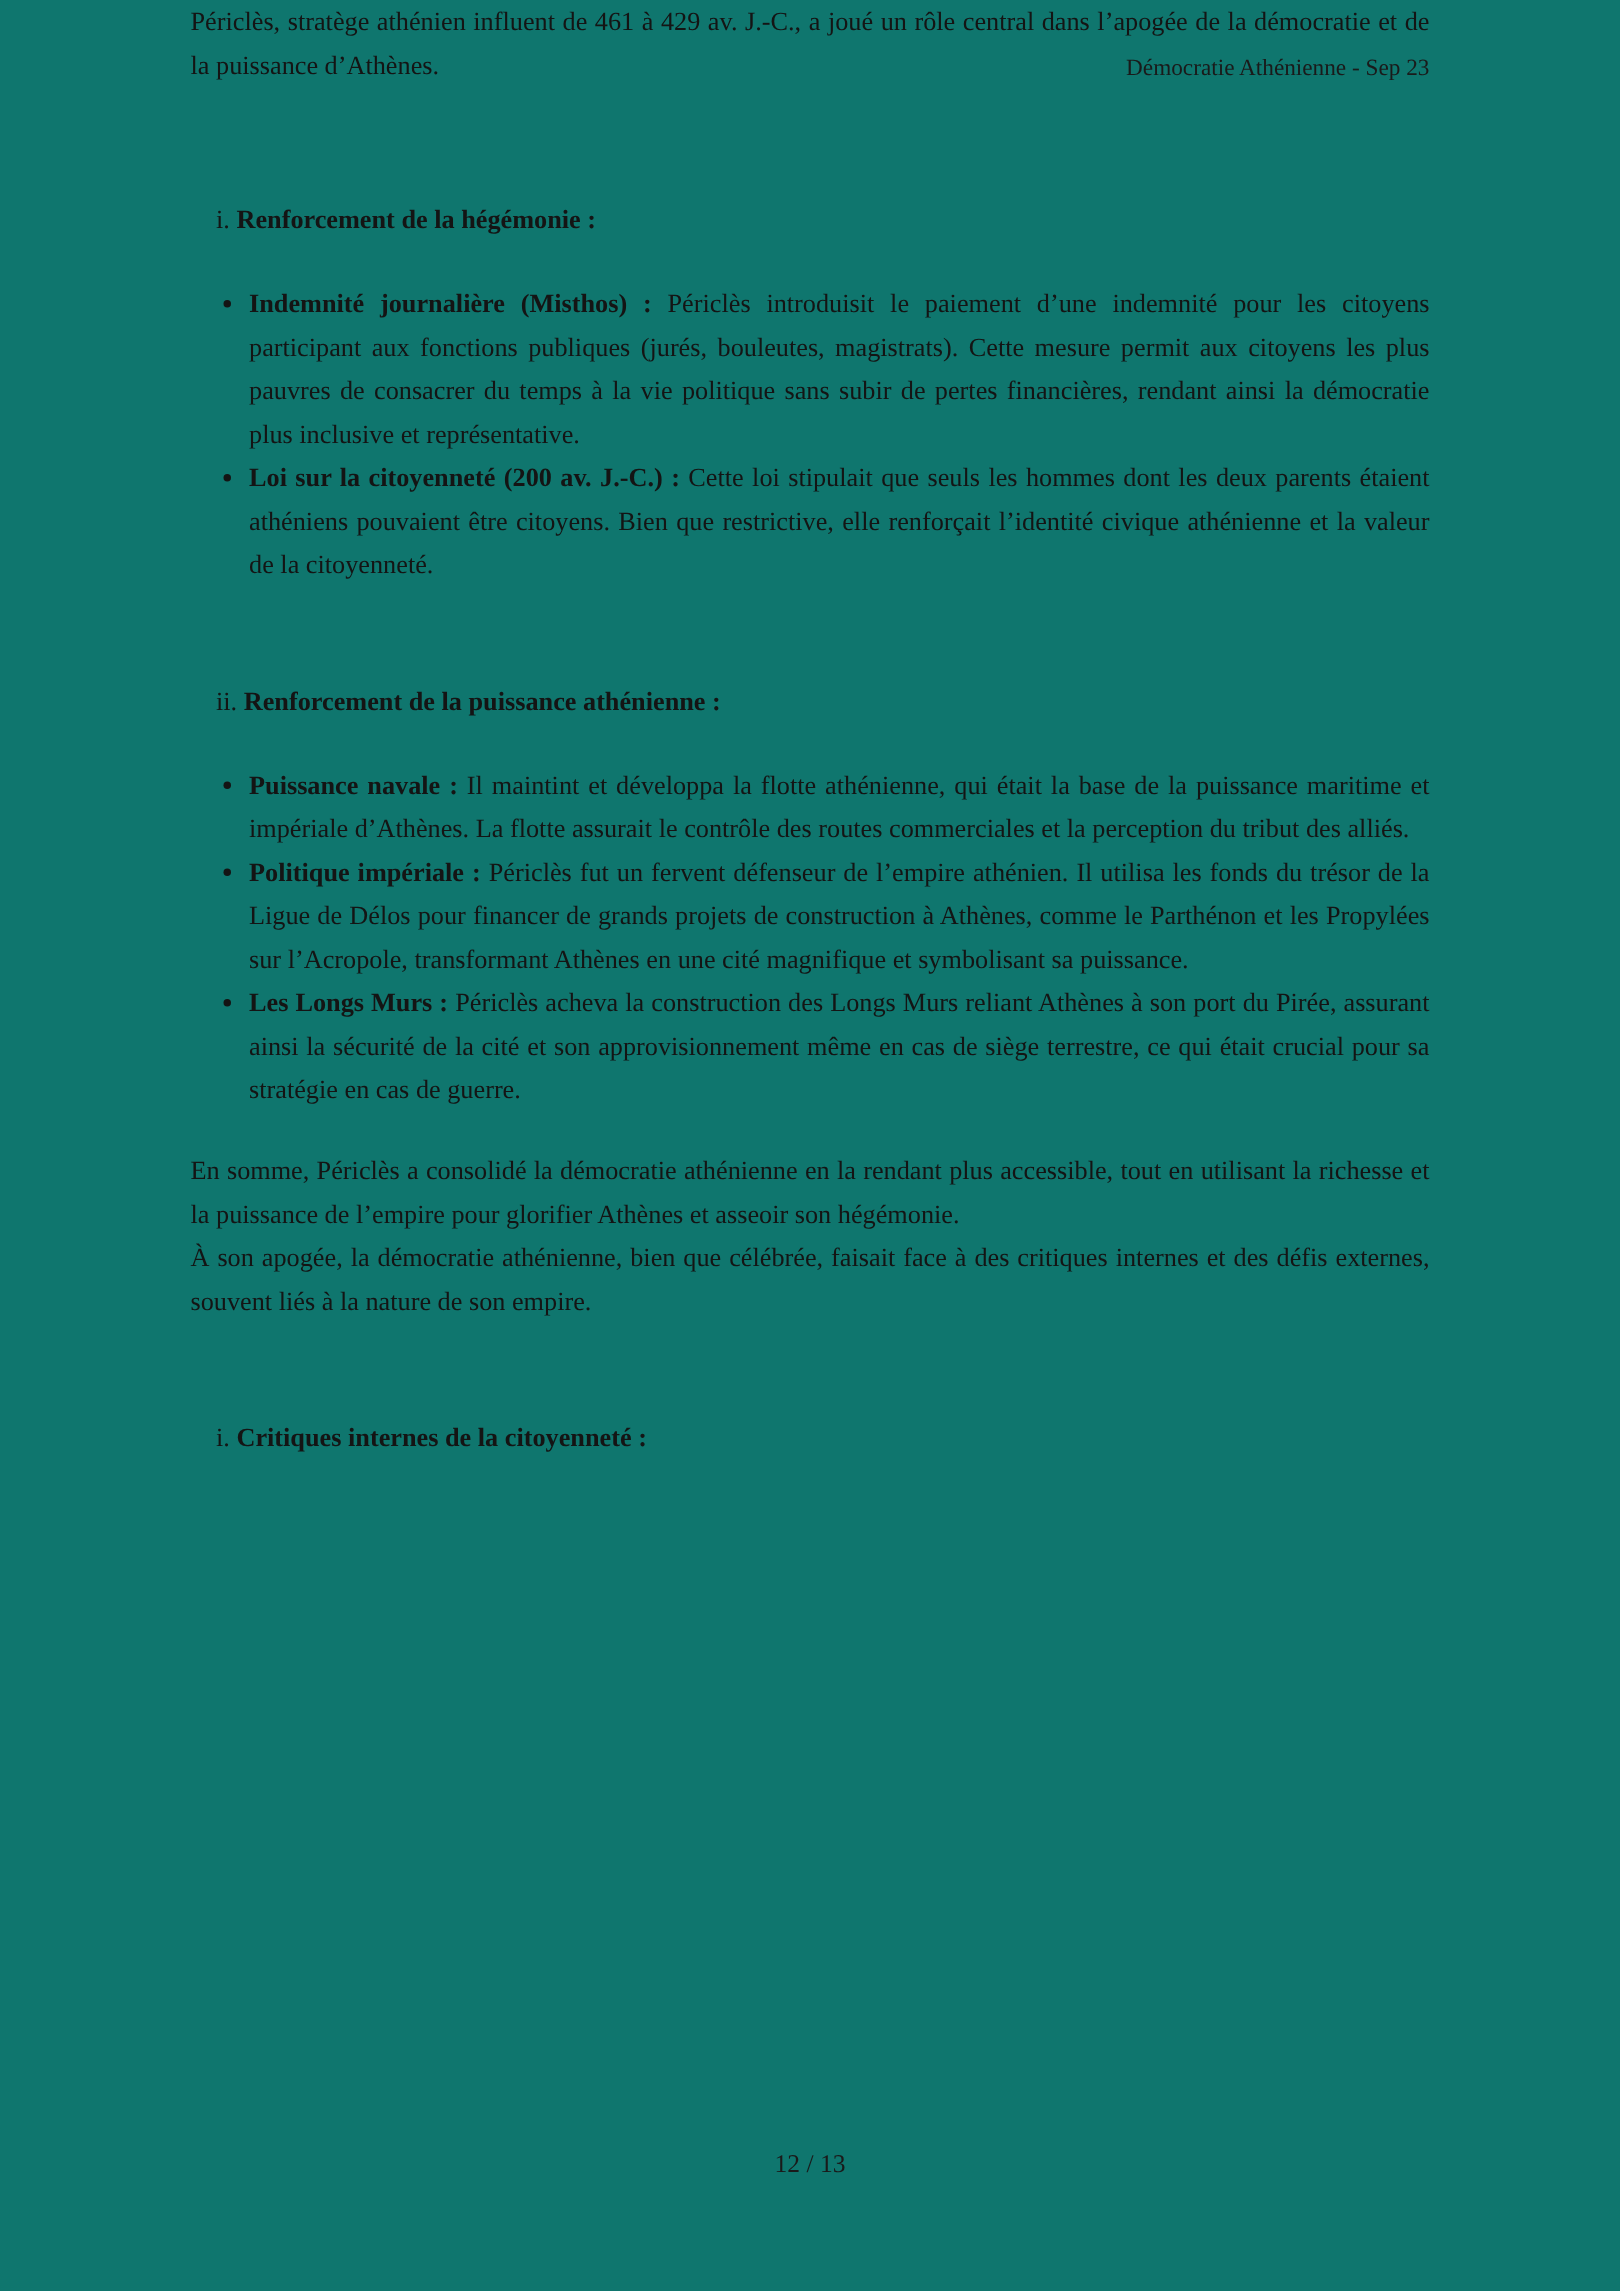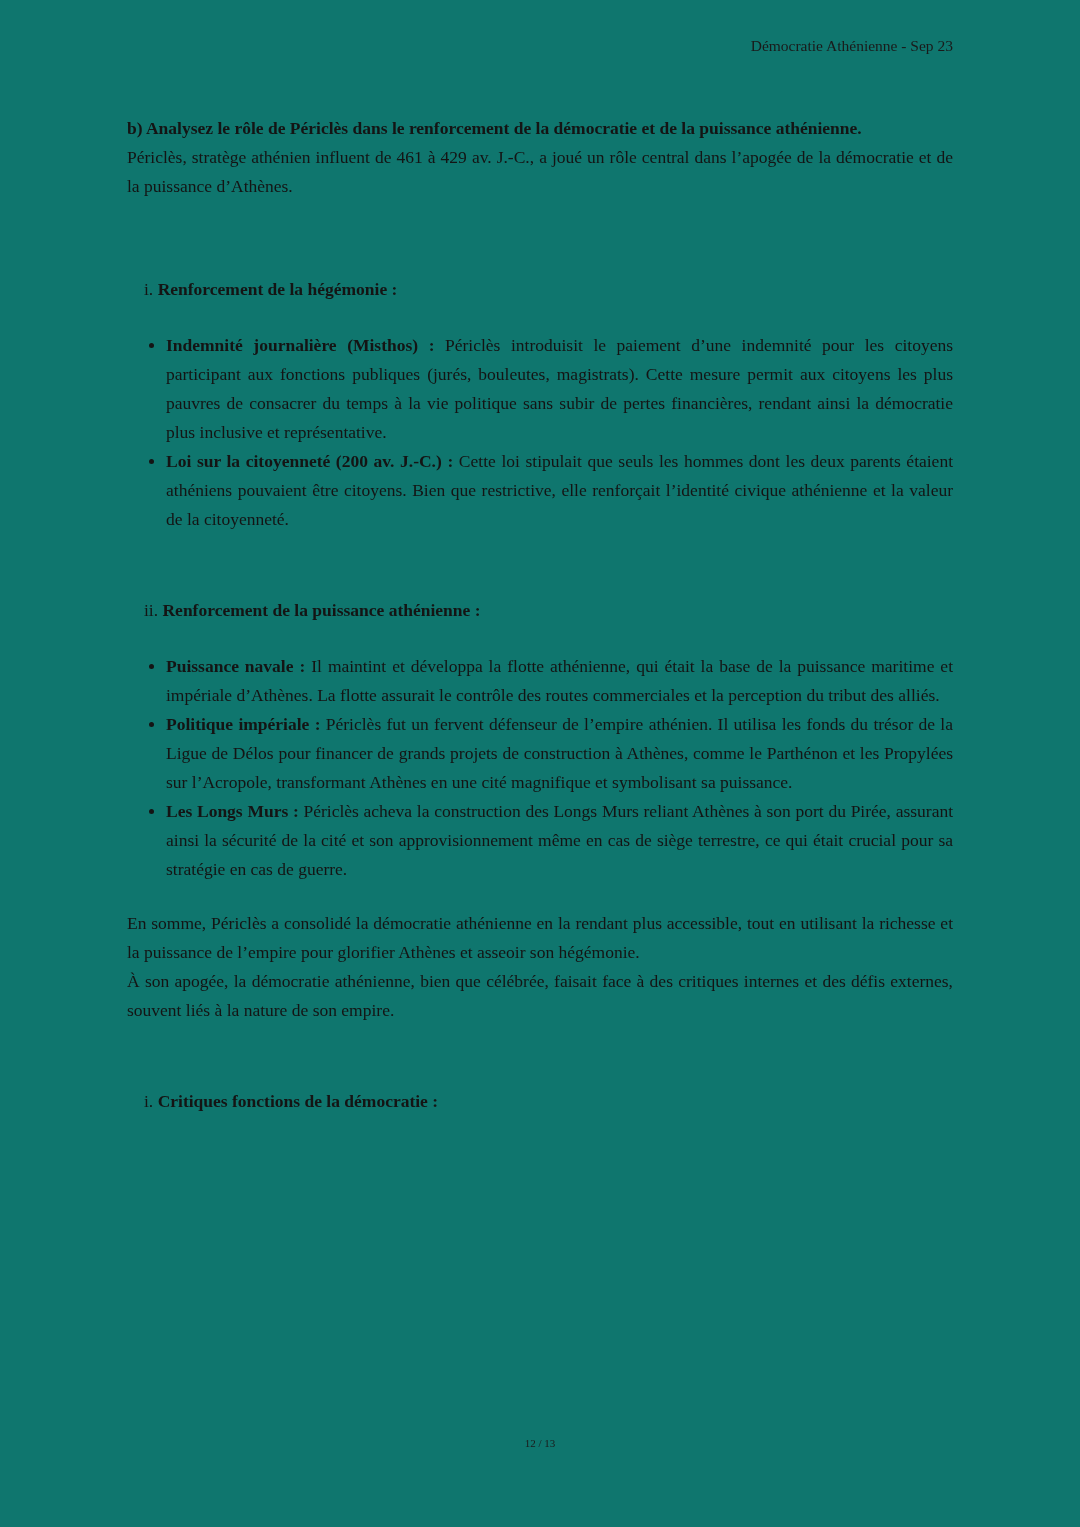--- a/index.html
+++ b/index.html
@@ -65,35 +65,34 @@
     border-radius: 50%;
     background: #141414;
   }
   .lead { font-weight: 700; }
   .page-number {
     position: absolute;
     top: 1432px;
     left: 0;
     right: 0;
     text-align: center;
-    font-size: 11px;
+    font-size: 17px;
     line-height: 22px;
     color: #1a1a1a;
   }
 </style>
 </head>
 <body>
 
 <div class="page">
 
   <div class="running-header">Démocratie Athénienne - Sep 23</div>
 
   <div class="content">
 
-    <p class="q-heading first">b) Analysez le rôle de Périclès dans le renforcement de la démocratie et de la puissance athénienne.</p>
 
     <p class="para">Périclès, stratège athénien influent de 461 à 429 av. J.-C., a joué un rôle central dans l’apogée de la démocratie et de la puissance d’Athènes.</p>
 
     <p class="section-heading sh1"><span class="numeral">i.</span> <span class="title">Renforcement de la hégémonie :</span></p>
 
     <ul class="bullet-list">
       <li><span class="lead">Indemnité journalière (Misthos) :</span> <span>Périclès introduisit le paiement d’une indemnité pour les citoyens participant aux fonctions publiques (jurés, bouleutes, magistrats). Cette mesure permit aux citoyens les plus pauvres de consacrer du temps à la vie politique sans subir de pertes financières, rendant ainsi la démocratie plus inclusive et représentative.</span></li>
       <li><span class="lead">Loi sur la citoyenneté (200 av. J.-C.) :</span> <span>Cette loi stipulait que seuls les hommes dont les deux parents étaient athéniens pouvaient être citoyens. Bien que restrictive, elle renforçait l’identité civique athénienne et la valeur de la citoyenneté.</span></li>
     </ul>
 
@@ -103,19 +102,19 @@
       <li><span class="lead">Puissance navale :</span> <span>Il maintint et développa la flotte athénienne, qui était la base de la puissance maritime et impériale d’Athènes. La flotte assurait le contrôle des routes commerciales et la perception du tribut des alliés.</span></li>
       <li><span class="lead">Politique impériale :</span> <span>Périclès fut un fervent défenseur de l’empire athénien. Il utilisa les fonds du trésor de la Ligue de Délos pour financer de grands projets de construction à Athènes, comme le Parthénon et les Propylées sur l’Acropole, transformant Athènes en une cité magnifique et symbolisant sa puissance.</span></li>
       <li><span class="lead">Les Longs Murs :</span> <span>Périclès acheva la construction des Longs Murs reliant Athènes à son port du Pirée, assurant ainsi la sécurité de la cité et son approvisionnement même en cas de siège terrestre, ce qui était crucial pour sa stratégie en cas de guerre.</span></li>
     </ul>
 
     <p class="para conclusion">En somme, Périclès a consolidé la démocratie athénienne en la rendant plus accessible, tout en utilisant la richesse et la puissance de l’empire pour glorifier Athènes et asseoir son hégémonie.</p>
 
 
     <p class="para">À son apogée, la démocratie athénienne, bien que célébrée, faisait face à des critiques internes et des défis externes, souvent liés à la nature de son empire.</p>
 
-    <p class="section-heading sh3"><span class="numeral">i.</span> <span class="title">Critiques fonctions de la démocratie :</span></p>
+    <p class="section-heading sh3"><span class="numeral">i.</span> <span class="title">Critiques internes de la citoyenneté :</span></p>
 
   </div>
 
   <div class="page-number">12 / 13</div>
 
 </div>
 
 </body></html>

